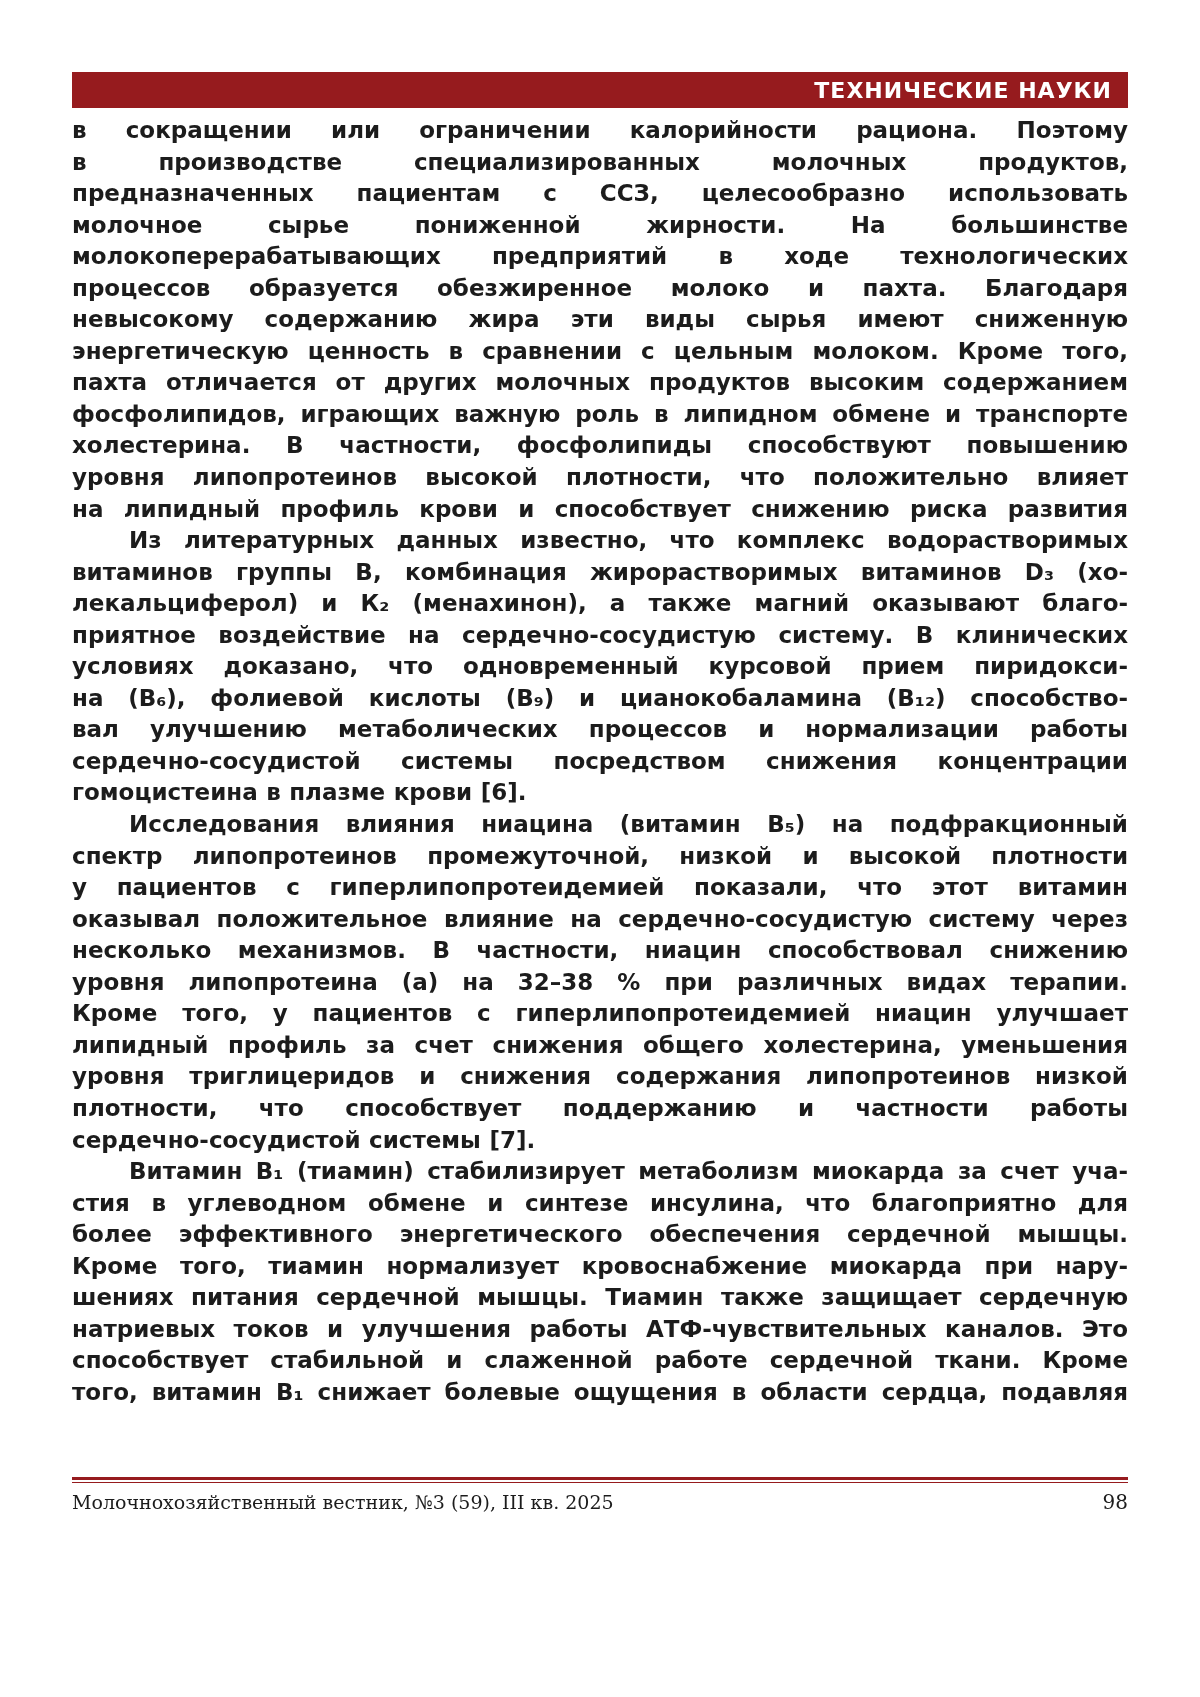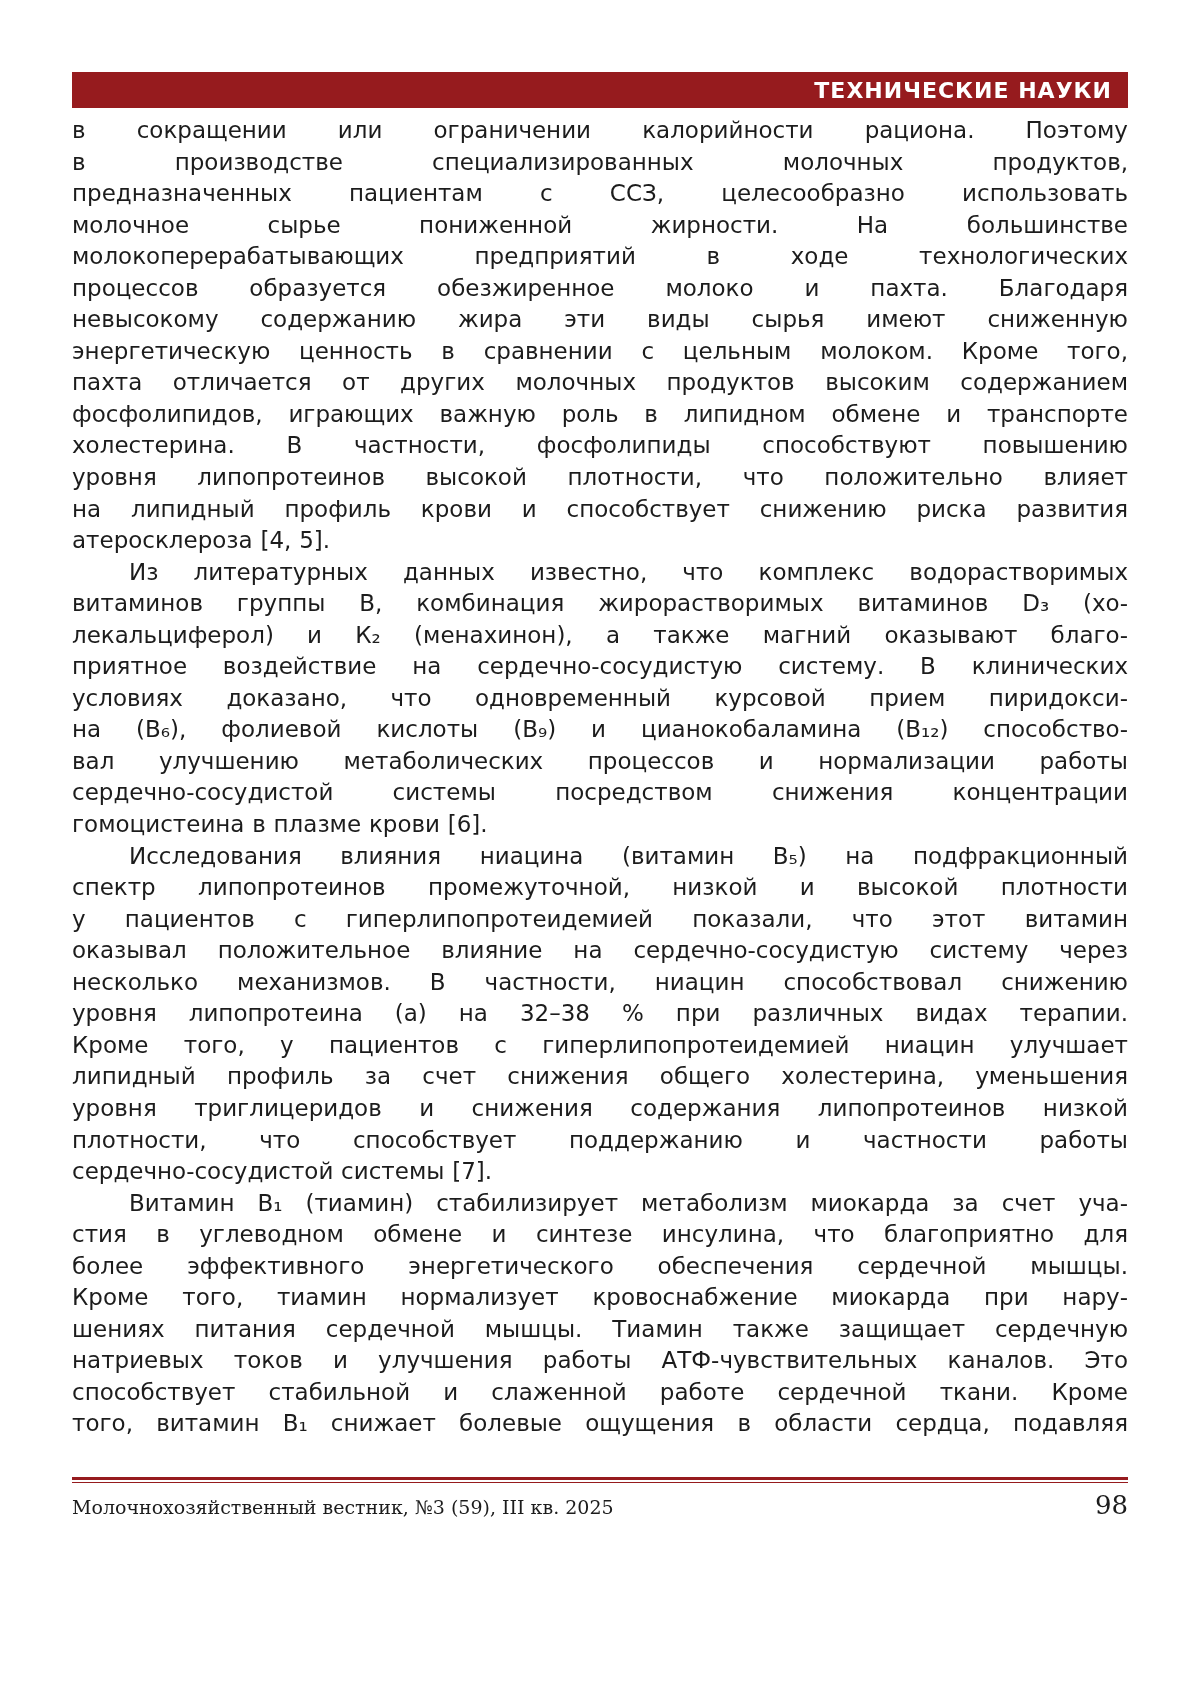--- a/index.html
+++ b/index.html
@@ -32,20 +32,21 @@
   .header-bar .section-title {
     color: #ffffff;
     font-weight: bold;
     font-size: 22px;
     letter-spacing: 1px;
     white-space: nowrap;
   }
   
   .body-text {
     margin-top: 7px;
+    font-weight: bold;
   }
   .para { margin: 0; }
   .line {
     font-size: 23px;
     line-height: 31.55px;
     color: #1c1c1c;
     text-align: justify;
     text-align-last: justify;
     -moz-text-align-last: justify;
     word-spacing: 0.02em;
@@ -79,21 +80,21 @@
     justify-content: space-between;
     align-items: baseline;
     font-family: "DejaVu Serif", serif;
     color: #1c1c1c;
     gap: 40px;
   }
   .journal-title {
     font-size: 19px;
   }
   .page-number {
-    font-size: 26px;
+    font-size: 20px;
   }
 </style>
 </head>
 <body>
 
 <div class="page">
 
   <div class="header-bar">
     <span class="section-title">ТЕХНИЧЕСКИЕ НАУКИ</span>
   </div>
@@ -106,21 +107,20 @@
         <div class="line">молочное сырье пониженной жирности. На большинстве</div>
         <div class="line">молокоперерабатывающих предприятий в ходе технологических</div>
         <div class="line">процессов образуется обезжиренное молоко и пахта. Благодаря</div>
         <div class="line">невысокому содержанию жира эти виды сырья имеют сниженную</div>
         <div class="line">энергетическую ценность в сравнении с цельным молоком. Кроме того,</div>
         <div class="line">пахта отличается от других молочных продуктов высоким содержанием</div>
         <div class="line">фосфолипидов, играющих важную роль в липидном обмене и транспорте</div>
         <div class="line">холестерина. В частности, фосфолипиды способствуют повышению</div>
         <div class="line">уровня липопротеинов высокой плотности, что положительно влияет</div>
         <div class="line">на липидный профиль крови и способствует снижению риска развития</div>
-        <div class="line lastline">атеросклероза [4, 5].</div>
       </div>
       <div class="para indent">
         <div class="line firstline">Из литературных данных известно, что комплекс водорастворимых</div>
         <div class="line">витаминов группы В, комбинация жирорастворимых витаминов D₃ (хо-</div>
         <div class="line">лекальциферол) и К₂ (менахинон), а также магний оказывают благо-</div>
         <div class="line">приятное воздействие на сердечно-сосудистую систему. В клинических</div>
         <div class="line">условиях доказано, что одновременный курсовой прием пиридокси-</div>
         <div class="line">на (В₆), фолиевой кислоты (В₉) и цианокобаламина (В₁₂) способство-</div>
         <div class="line">вал улучшению метаболических процессов и нормализации работы</div>
         <div class="line">сердечно-сосудистой системы посредством снижения концентрации</div>

